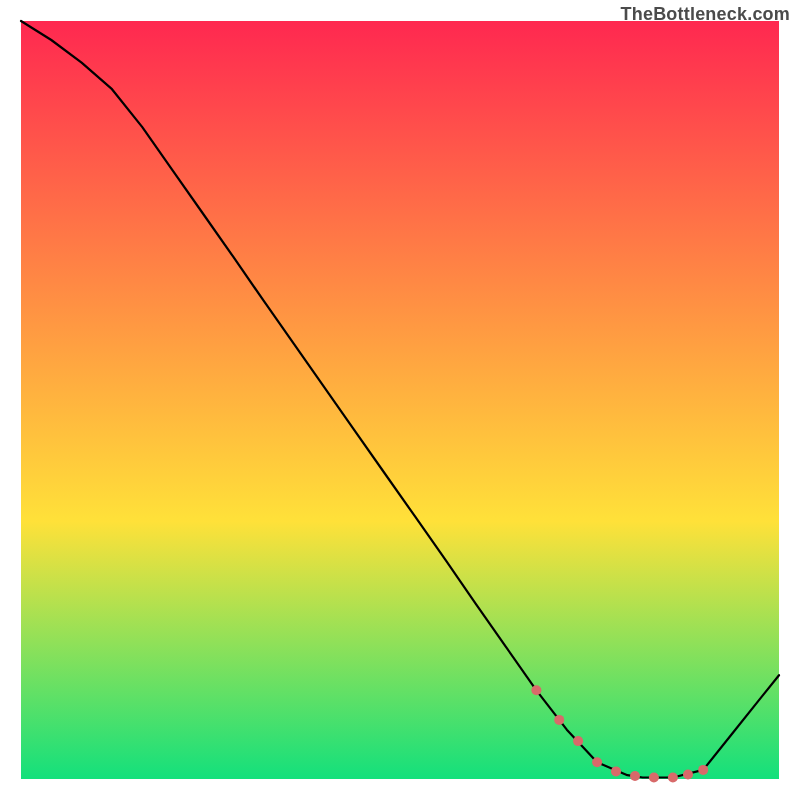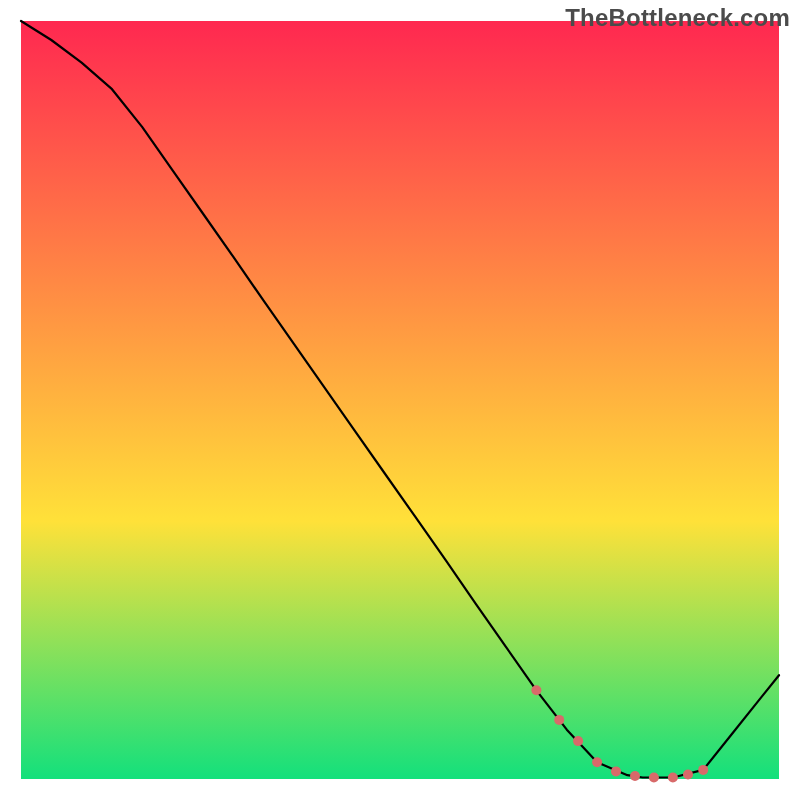--- a/index.html
+++ b/index.html
@@ -13,21 +13,21 @@
   }
   .stage {
     position: relative;
     width: 800px;
     height: 800px;
   }
   .watermark {
     position: absolute;
     top: 4px;
     right: 10px;
-    font-size: 24px;
+    font-size: 18px;
     font-weight: 600;
     color: #4b4b4b;
     letter-spacing: 0.2px;
     user-select: none;
   }
   svg.plot {
     position: absolute;
     left: 0;
     top: 0;
     width: 800px;

